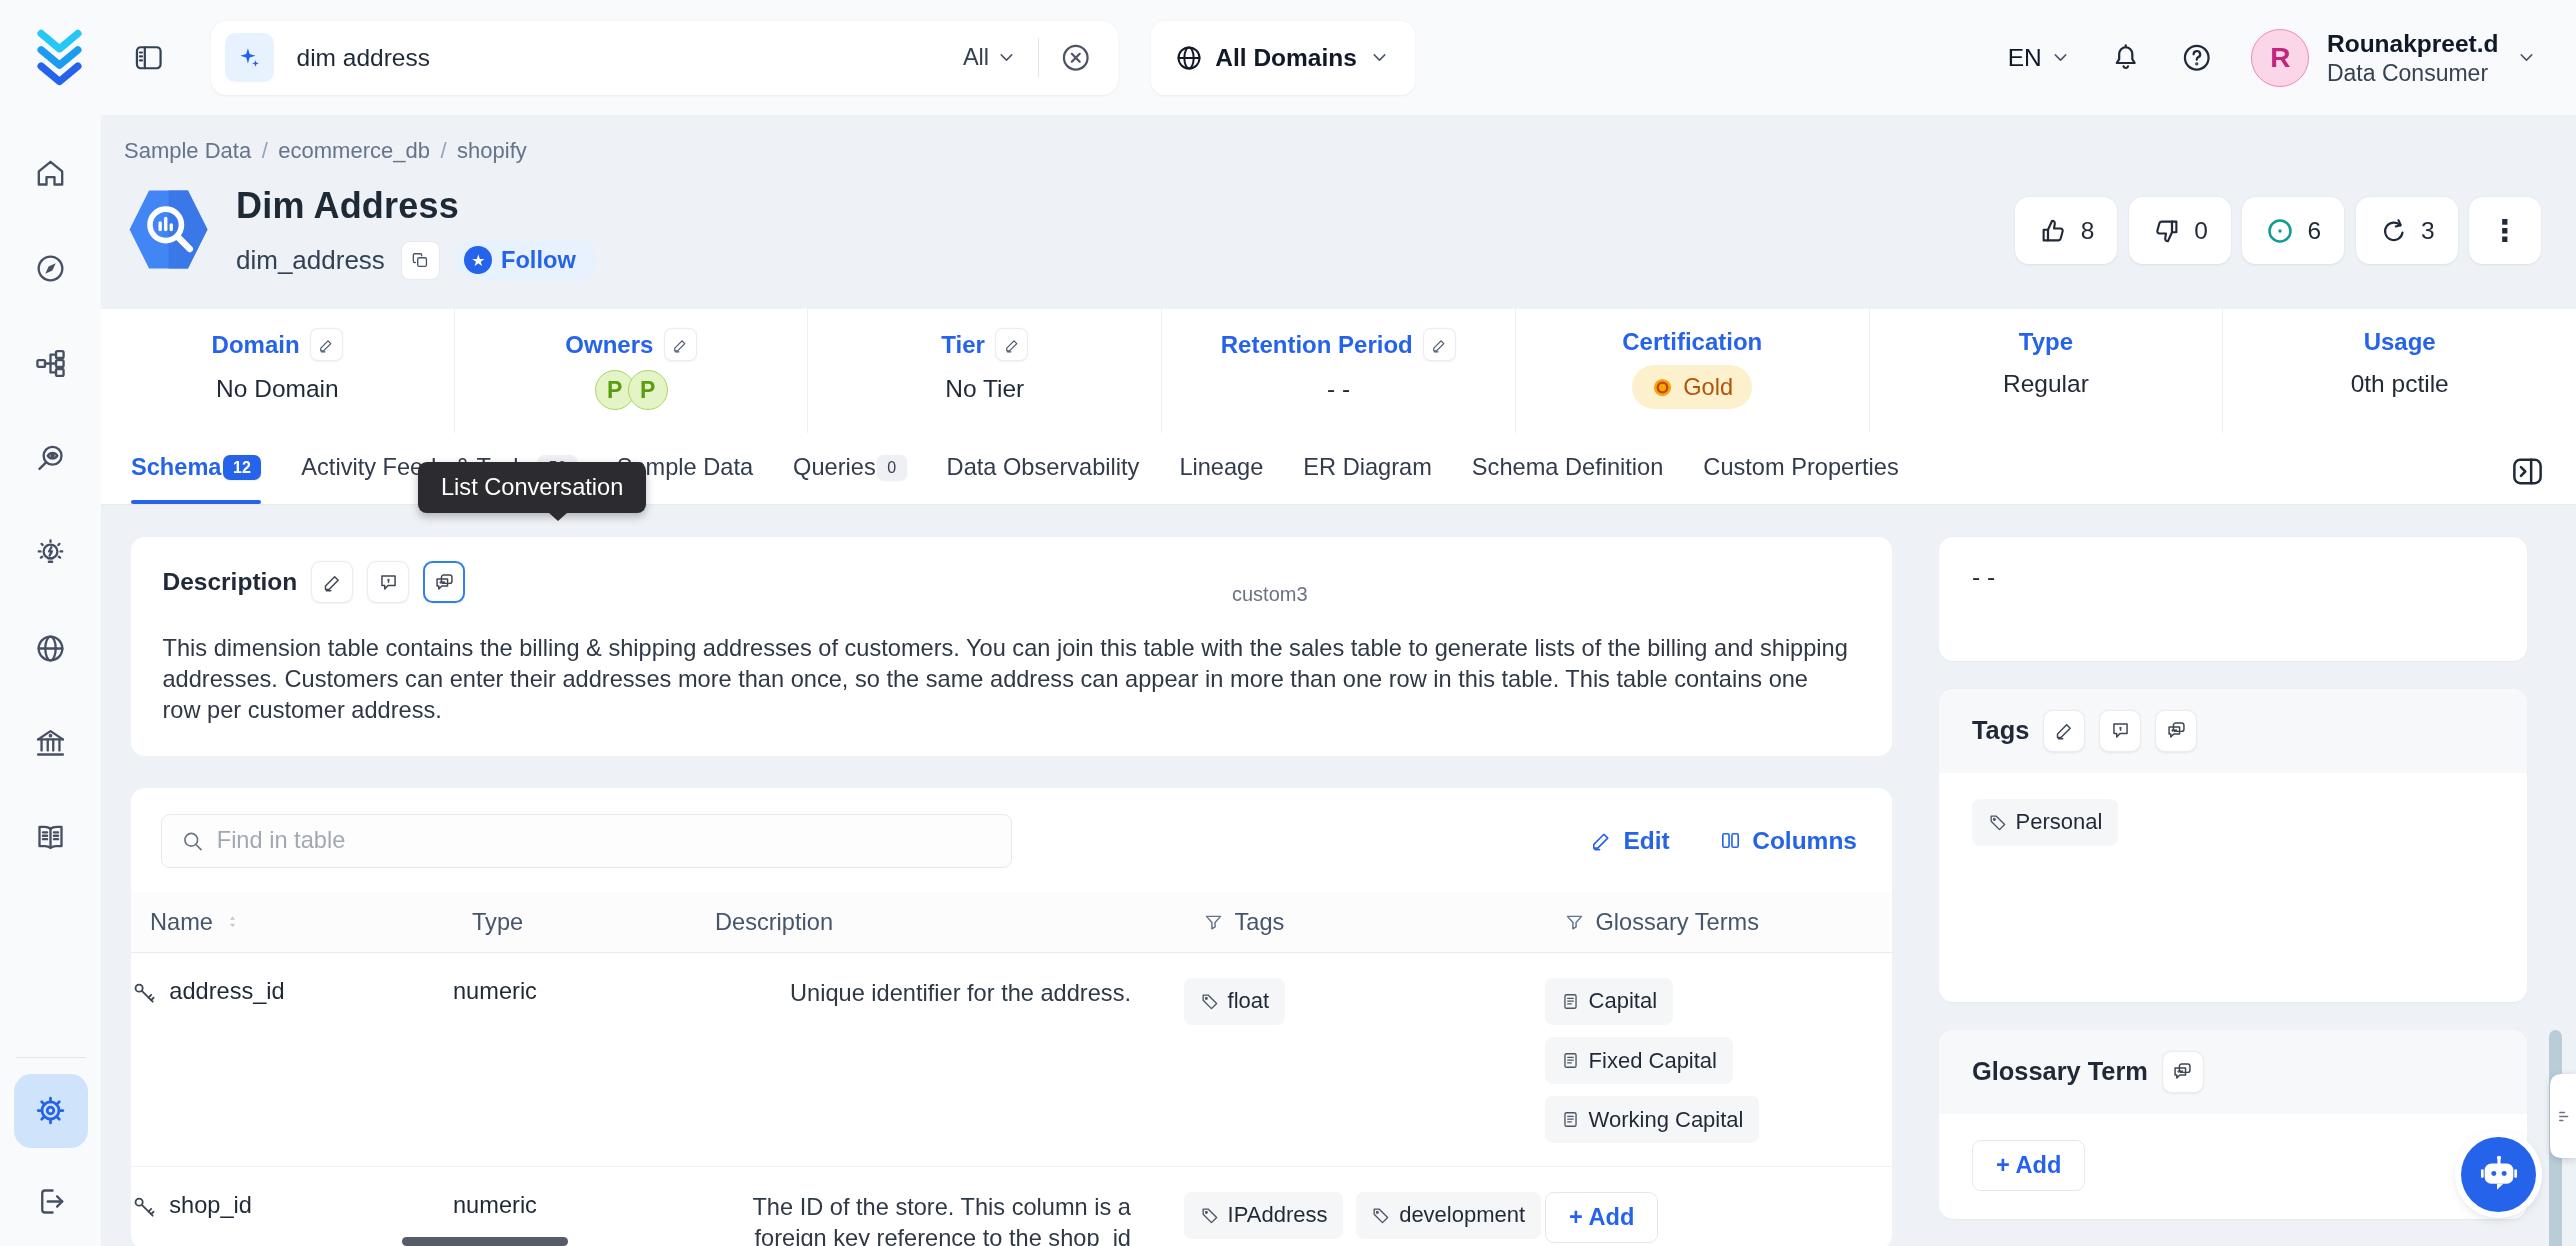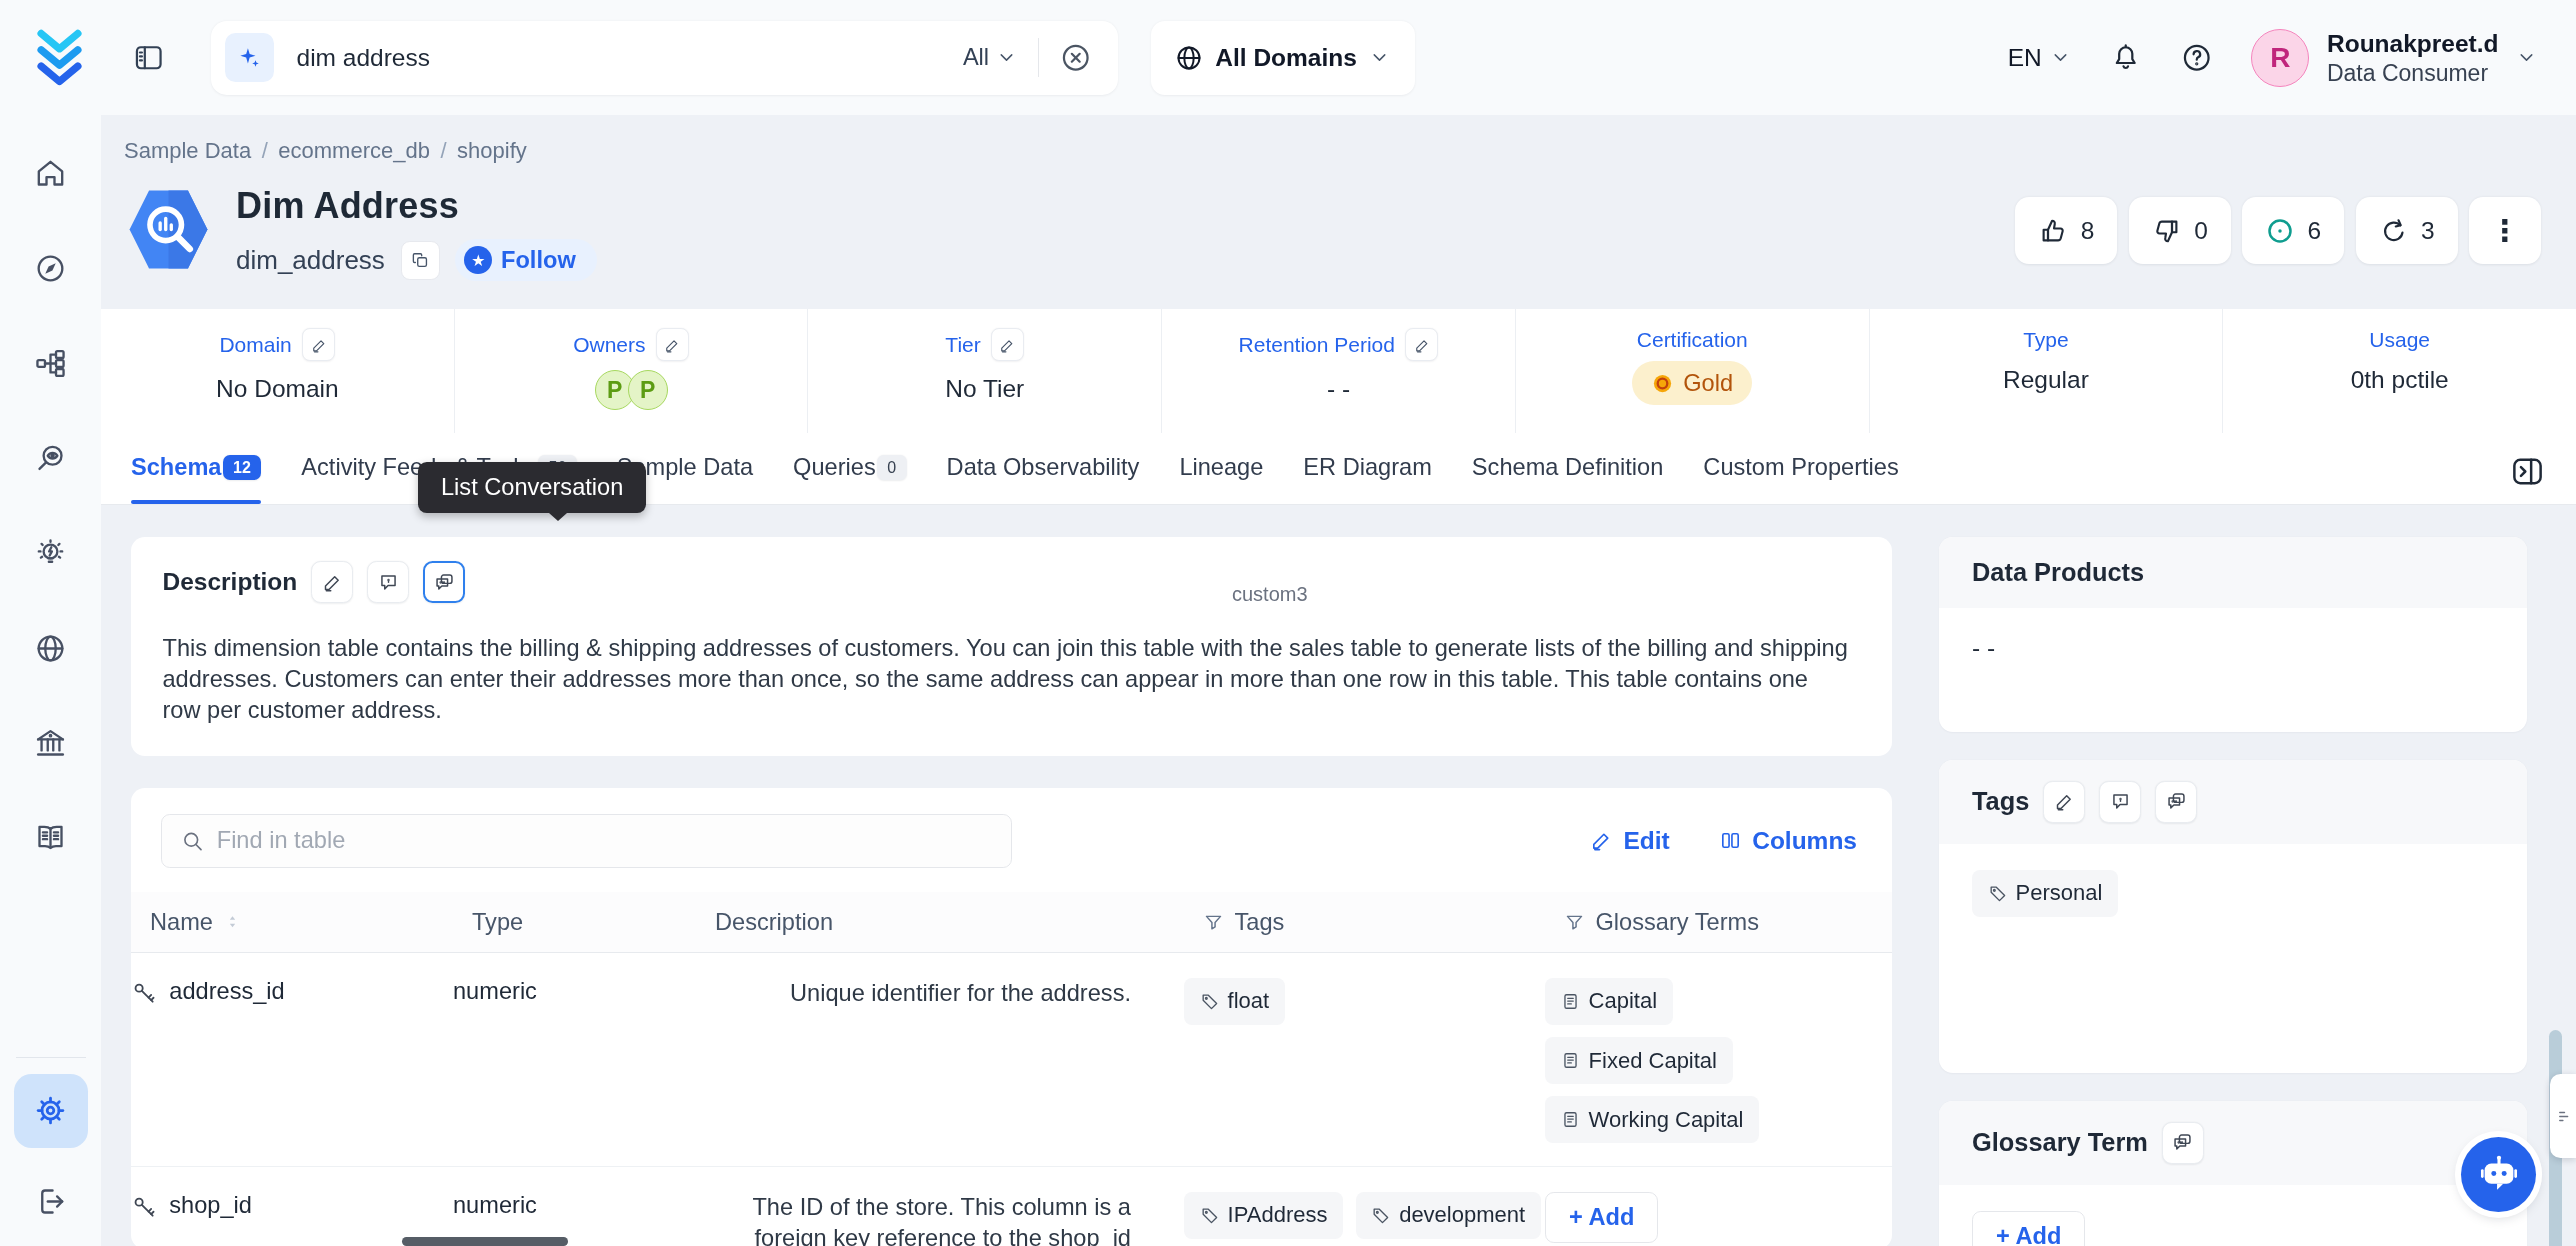--- a/index.html
+++ b/index.html
@@ -60,21 +60,21 @@
   .stat-btn { height:67px; min-width:102px; background:#fff; border-radius:14px; box-shadow:0 0.9px 2.6px rgba(15,23,42,.08); display:flex; align-items:center; justify-content:center; gap:12.3px; font-size:24.5px; color:#1f2937; padding:0 21px; }
   .stat-btn svg { width:30px; height:30px; color:#1f2937; }
   .stat-btn .teal { color:#0f9d8f; }
   .kebab { min-width:67px; font-size:30px; font-weight:700; color:#1f2937; letter-spacing:0; }
 
   
   .metaband { margin-top:28px; background:#fff; height:124px; display:flex; }
   .metacol { flex:1; padding:19px 0 0 0; display:flex; flex-direction:column; align-items:center; }
   .metacol + .metacol { border-left:0.9px solid #eceff3; }
   .meta-label-row { display:flex; align-items:center; gap:10.5px; }
-  .meta-label { color:#2563eb; font-size:21px; font-weight:400; }
+  .meta-label { color:#2563eb; font-size:24px; font-weight:700; }
   .mini-edit { width:33px; height:33px; border-radius:7.9px; background:#fff; border:0.9px solid #e9ecf1; box-shadow:0 0.9px 1.8px rgba(15,23,42,.06); color:#475569; display:flex; align-items:center; justify-content:center; }
   .mini-edit svg { width:16.6px; height:16.6px; }
   .meta-value { margin-top:14px; font-size:24.5px; color:#1f2937; }
   .owner-avs { margin-top:8.8px; display:flex; }
   .owner-av { width:40px; height:40px; border-radius:50%; background:#e4f4c7; border:1.8px solid #a7d85f; color:#5c9c13; font-size:23px; font-weight:700; display:flex; align-items:center; justify-content:center; }
   .owner-av + .owner-av { margin-left:-7px; }
   .gold-badge { margin-top:8.8px; height:44px; border-radius:22px; background:#fcf0cd; color:#b2540b; font-size:23.6px; font-weight:400; display:flex; align-items:center; gap:8.8px; padding:0 19px; }
   .gold-badge svg { width:23px; height:23px; stroke:none; }
 
   
@@ -704,23 +704,20 @@
               <span class="cell">
                 <span class="add-btn">+ Add</span>
               </span>
             </div>
           </div>
         </div>
       </div>
 
       <div class="rightcol">
         <div class="side-card dp-card">
-          <div class="side-head">
-              <span class="sec-title">Data Products</span>
-            </div>
           <div class="side-body">- -</div>
         </div>
 
         <div class="side-card tags-card">
           <div class="side-head">
             <span class="sec-title">Tags</span>
             <span class="tool-btn">
                 <svg viewBox="0 0 24 24">
                   <path d="M14.5 5.5l4 4L8 20H4v-4z"></path>
                   <line x1="5" y1="21.5" x2="10" y2="21.5"></line>

